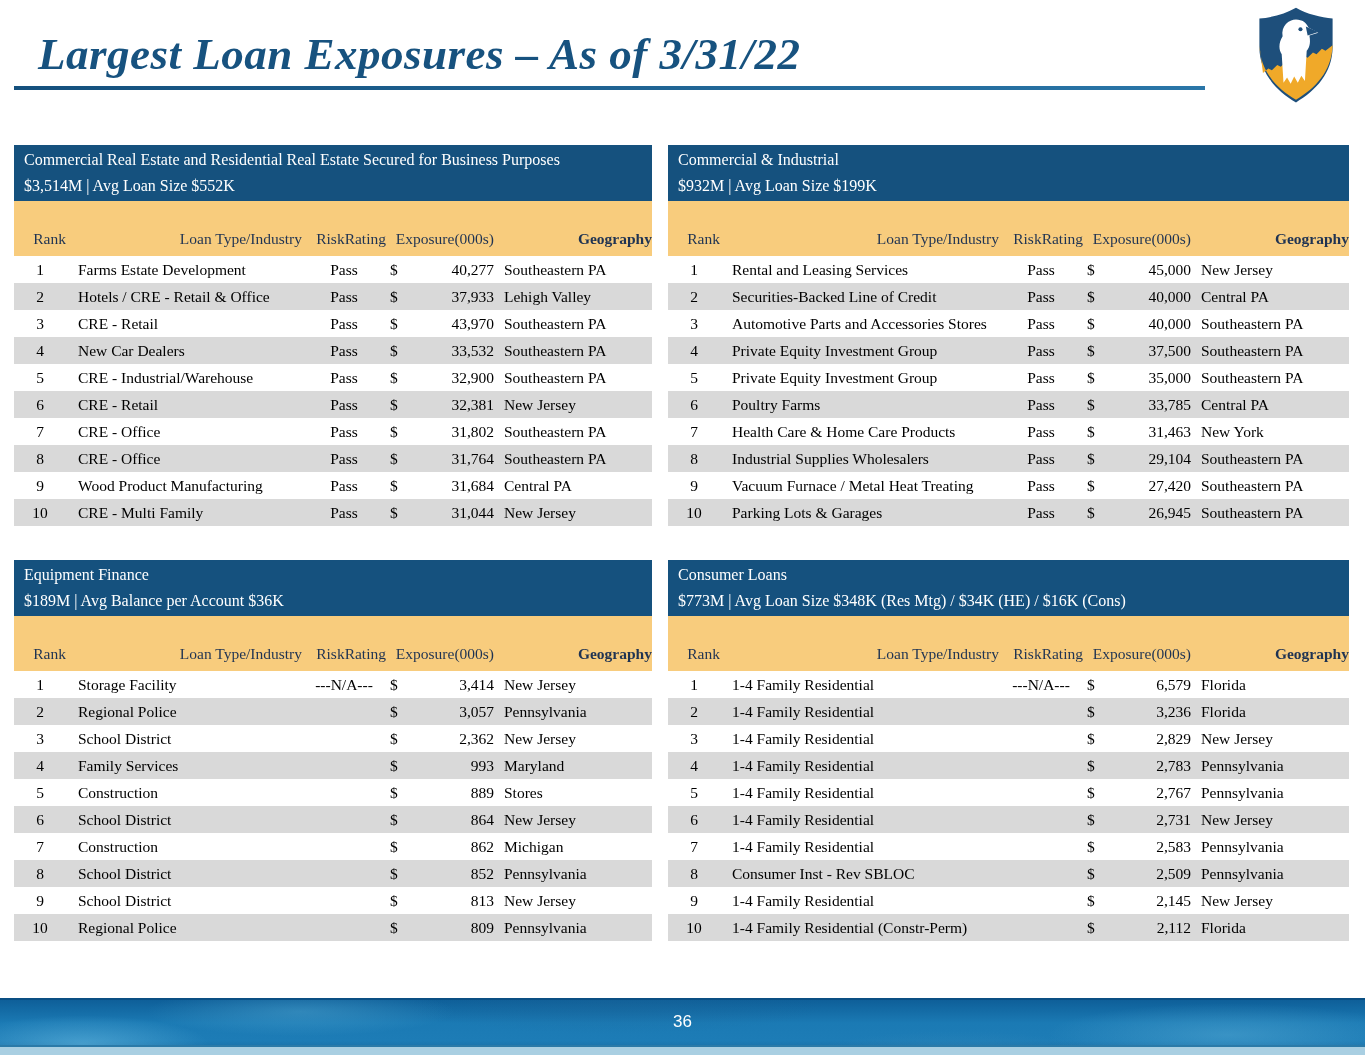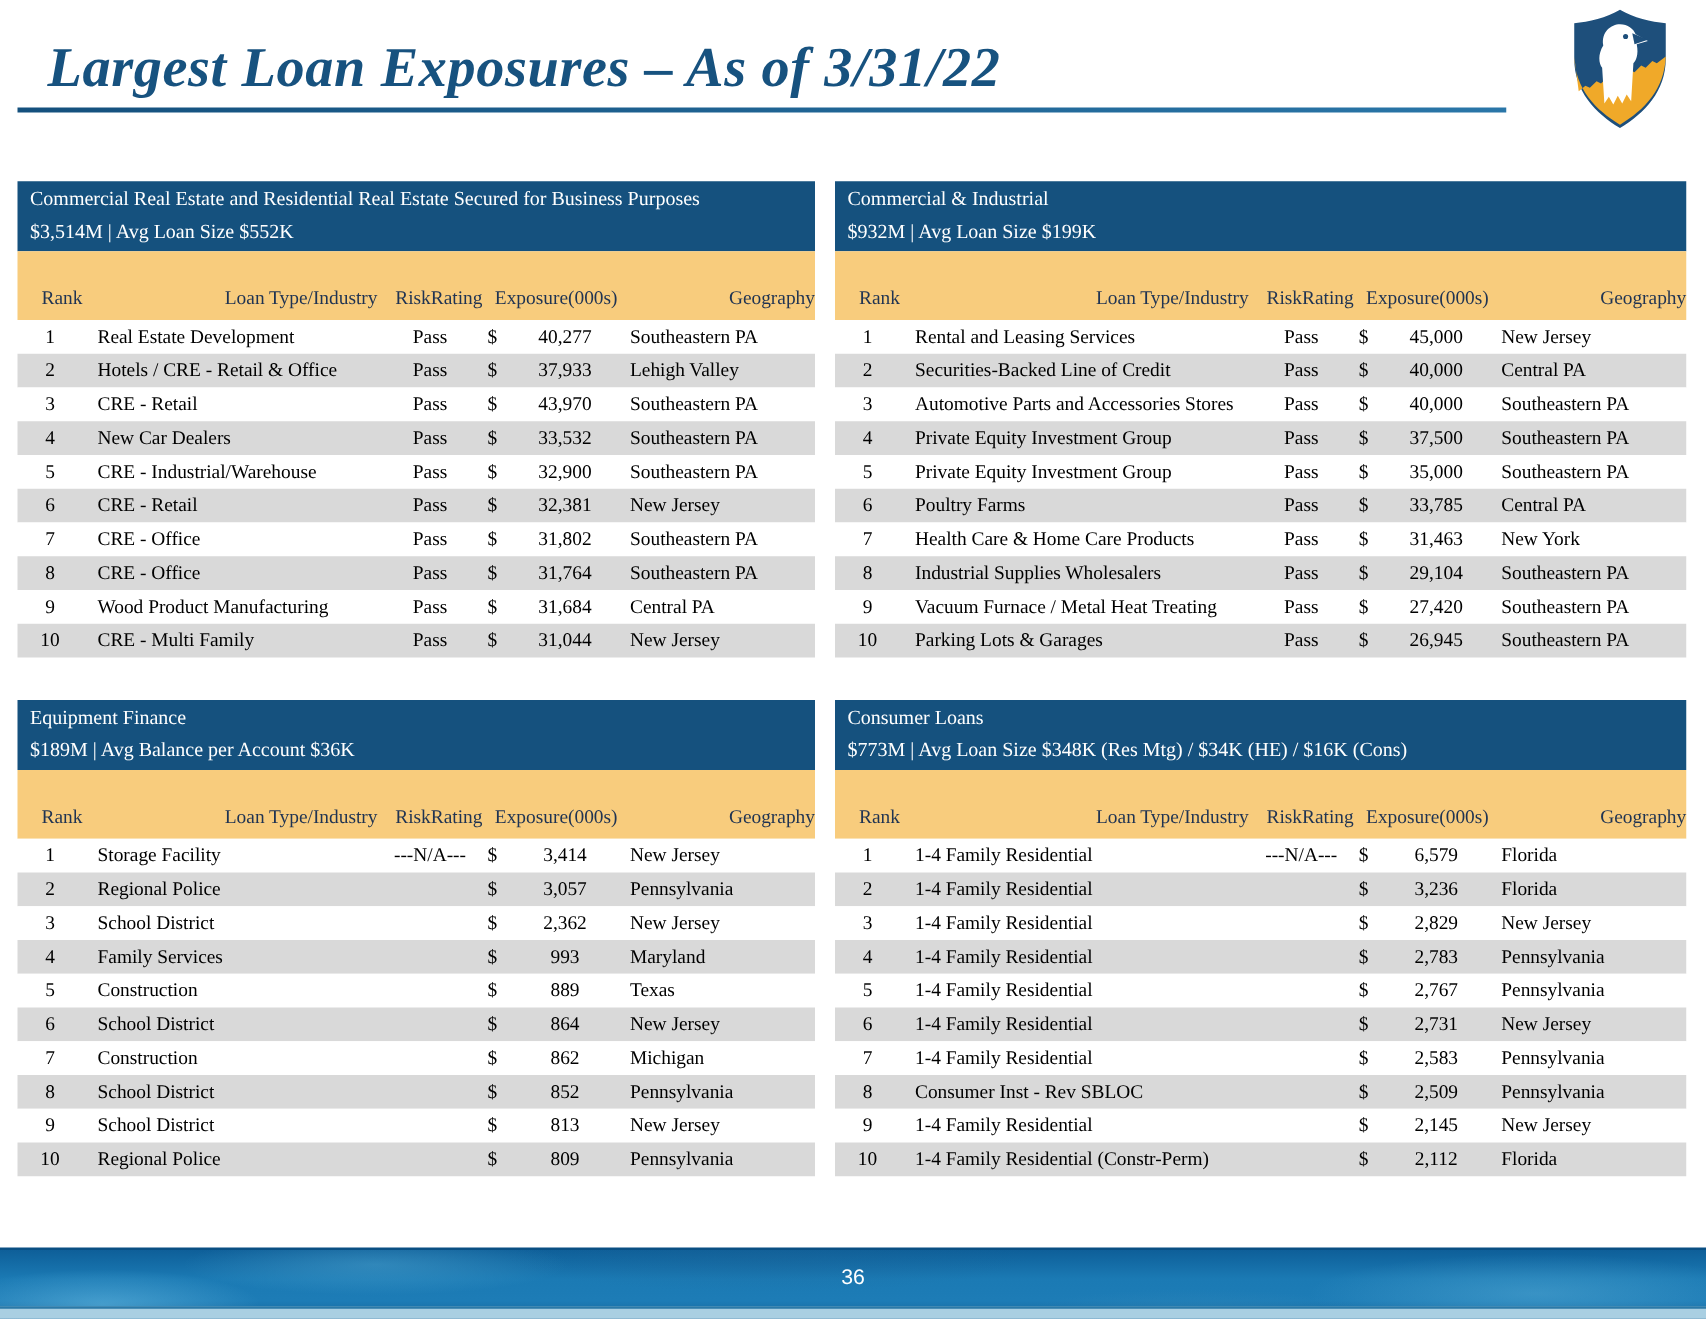--- a/index.html
+++ b/index.html
@@ -25,24 +25,24 @@
 
   .band-cols{background:#f8cc7d;height:55px;display:flex;align-items:flex-end;
              color:#1f3352;font-size:15.5px;padding-bottom:5px;box-sizing:border-box;}
   .hc{display:flex;flex-direction:row;justify-content:flex-end;line-height:24px;}
   .hc.center{align-items:center;text-align:center;}
 
   .c-rank{width:52px;text-align:center;flex:none;}
   .c-loan{flex:1;text-align:left;padding-left:12px;box-sizing:border-box;}
   .c-risk{width:84px;text-align:center;flex:none;}
   .c-dollar{width:24px;text-align:left;padding-left:4px;box-sizing:border-box;flex:none;}
-  .c-amount{width:84px;text-align:center;flex:none;}
+  .c-amount{width:84px;text-align:right;flex:none;}
   .c-geo{width:158px;text-align:left;padding-left:10px;box-sizing:border-box;flex:none;}
   .hc.c-exposure{width:108px;flex:none;align-items:center;text-align:center;}
-  .hc.c-geo{align-items:center;text-align:center;padding-left:0;}
+  .hc.c-geo{align-items:center;text-align:center;padding-left:0;font-weight:bold;}
 
   .table-body{display:flex;flex-direction:column;}
   .trow{display:flex;align-items:center;height:27px;font-size:15.5px;color:#000;background:#fff;}
   .trow:nth-child(even){background:#d9d9d9;}
 
   
   .footer-band{position:absolute;left:0;top:998px;width:1365px;height:60px;
     background:
       radial-gradient(ellipse 180px 40px at 6% 75%, rgba(120,200,235,.45), transparent 70%),
       radial-gradient(ellipse 220px 35px at 22% 20%, rgba(90,175,215,.40), transparent 70%),
@@ -96,21 +96,21 @@
             <span>Exposure</span>
             <span>(000s)</span>
           </div>
         <div class="hc c-geo">
             <span>Geography</span>
           </div>
       </div>
       <div class="table-body">
           <div class="trow">
     <div class="c-rank">1</div>
-    <div class="c-loan">Real Estate Development</div>
+    <div class="c-loan">Farms Estate Development</div>
     <div class="c-risk">Pass</div>
     <div class="c-dollar">$</div>
     <div class="c-amount">40,277</div>
     <div class="c-geo">Southeastern PA</div>
   </div>
           <div class="trow">
     <div class="c-rank">2</div>
     <div class="c-loan">Hotels / CRE - Retail &amp; Office</div>
     <div class="c-risk">Pass</div>
     <div class="c-dollar">$</div>
@@ -348,21 +348,21 @@
     <div class="c-dollar">$</div>
     <div class="c-amount">993</div>
     <div class="c-geo">Maryland</div>
   </div>
           <div class="trow">
     <div class="c-rank">5</div>
     <div class="c-loan">Construction</div>
     <div class="c-risk"></div>
     <div class="c-dollar">$</div>
     <div class="c-amount">889</div>
-    <div class="c-geo">Texas</div>
+    <div class="c-geo">Stores</div>
   </div>
           <div class="trow">
     <div class="c-rank">6</div>
     <div class="c-loan">School District</div>
     <div class="c-risk"></div>
     <div class="c-dollar">$</div>
     <div class="c-amount">864</div>
     <div class="c-geo">New Jersey</div>
   </div>
           <div class="trow">

